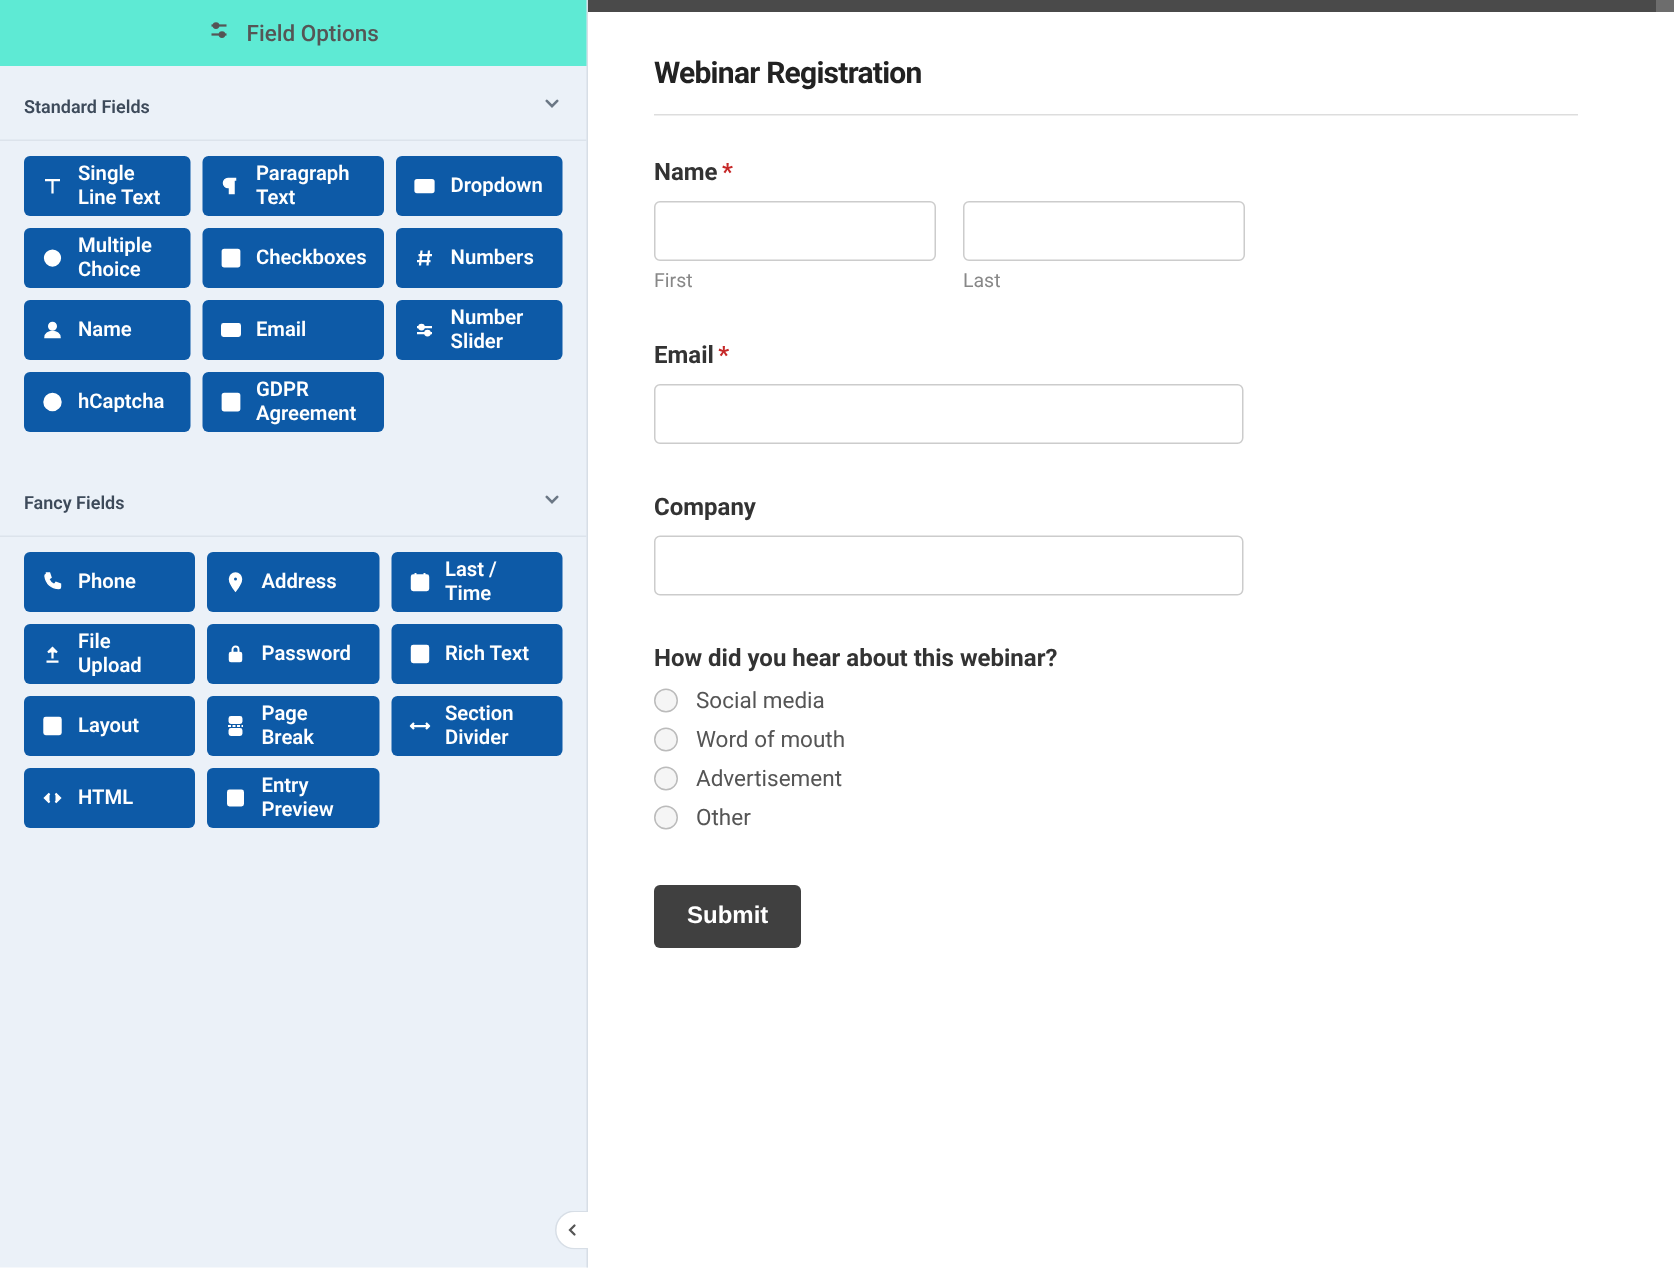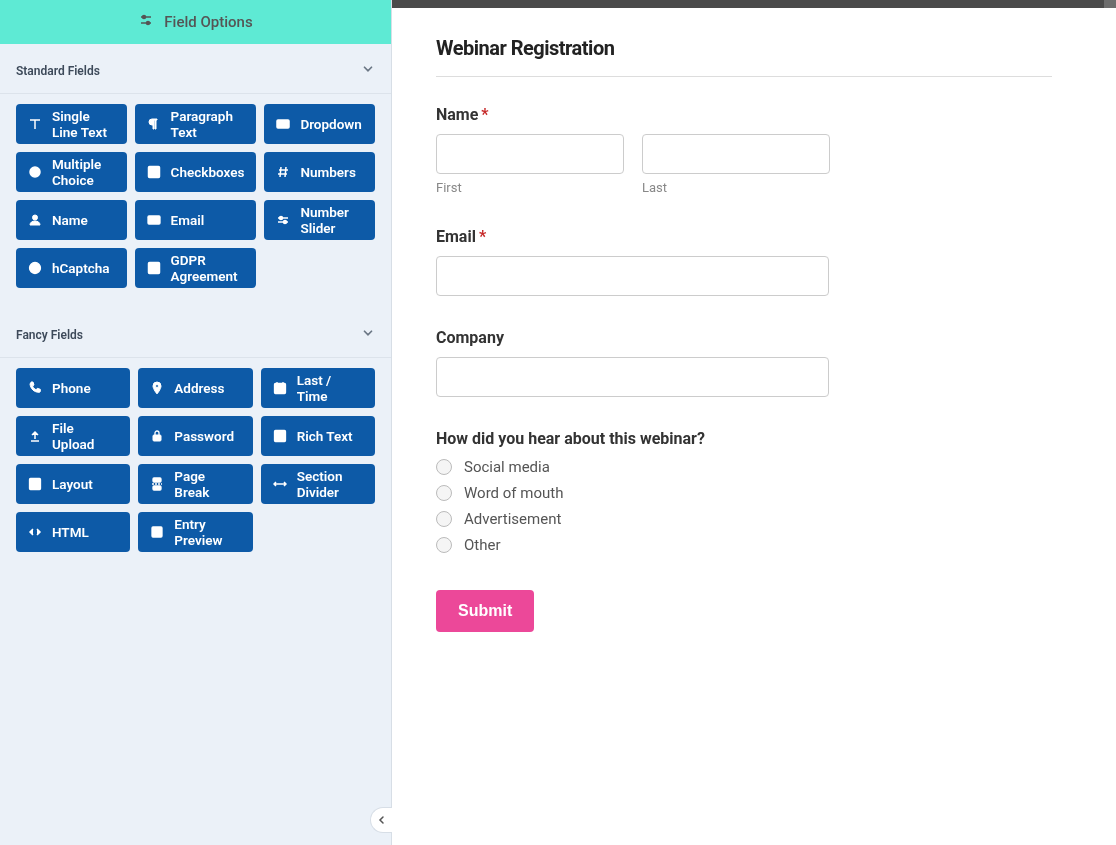--- a/index.html
+++ b/index.html
@@ -196,21 +196,21 @@
   }
   .radio-item input[type="radio"] {
     width: 16px;
     height: 16px;
     appearance: none;
     border: 1px solid #bbb;
     border-radius: 50%;
     background: #f5f5f5;
   }
   .submit-btn {
-    background: #ec4899;
+    background: #404040;
     color: #fff;
     border: none;
     border-radius: 4px;
     padding: 12px 22px;
     font-size: 16px;
     font-weight: 600;
     cursor: pointer;
     margin-top: 4px;
   }
 </style>

